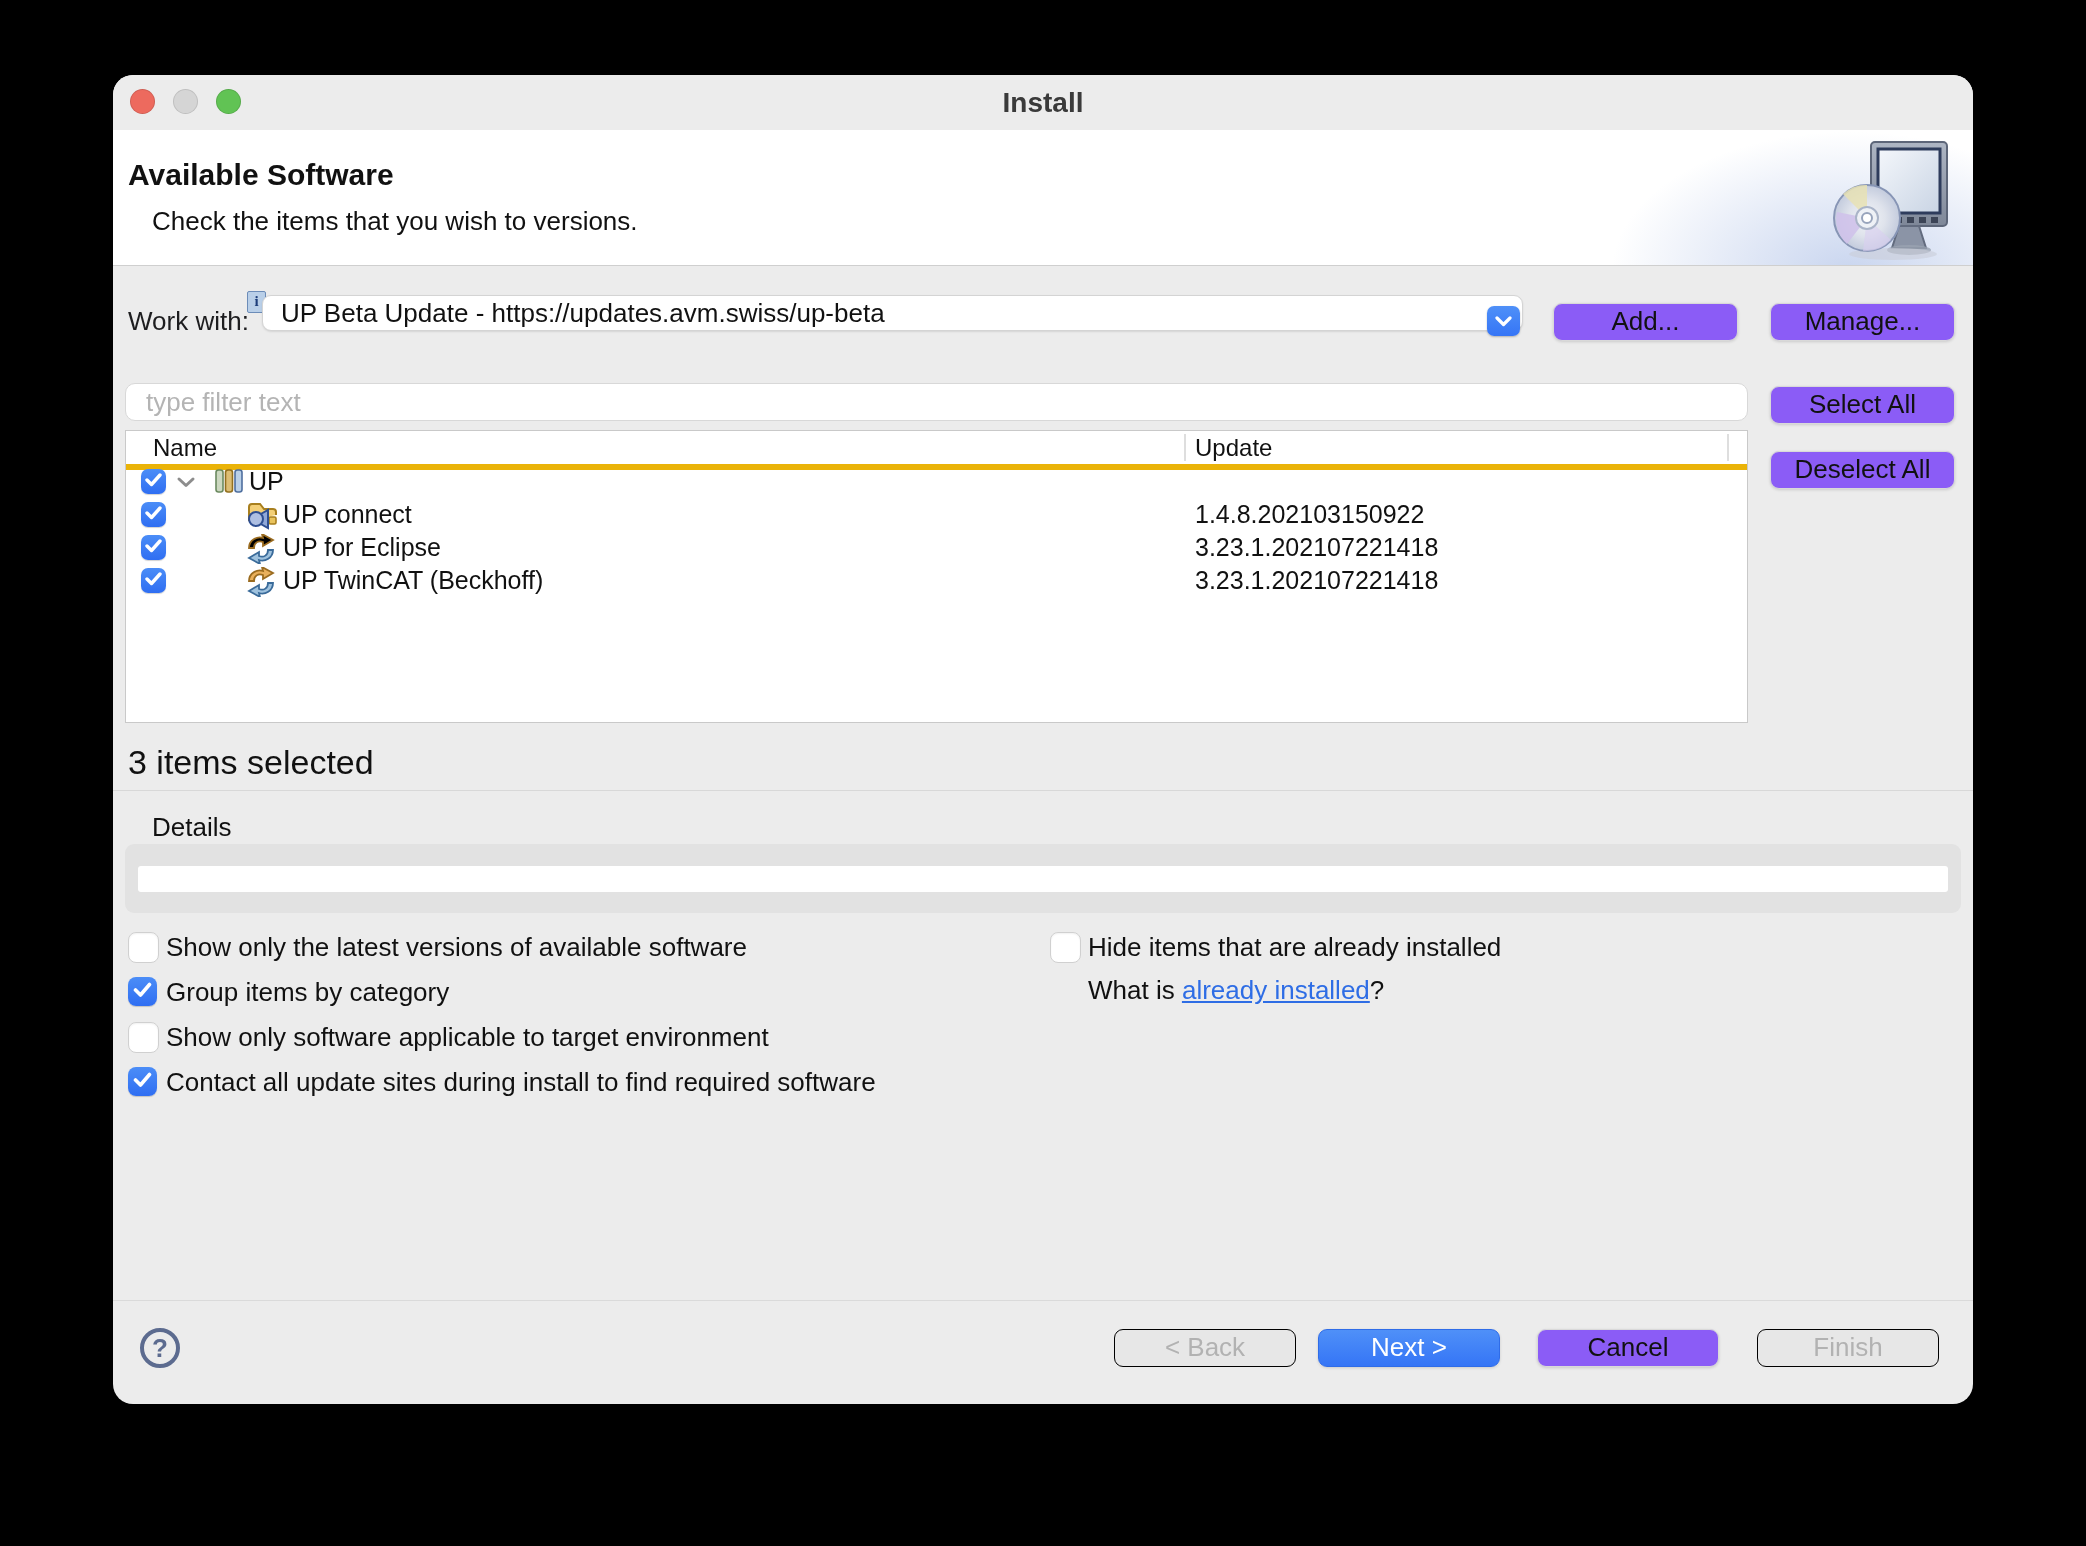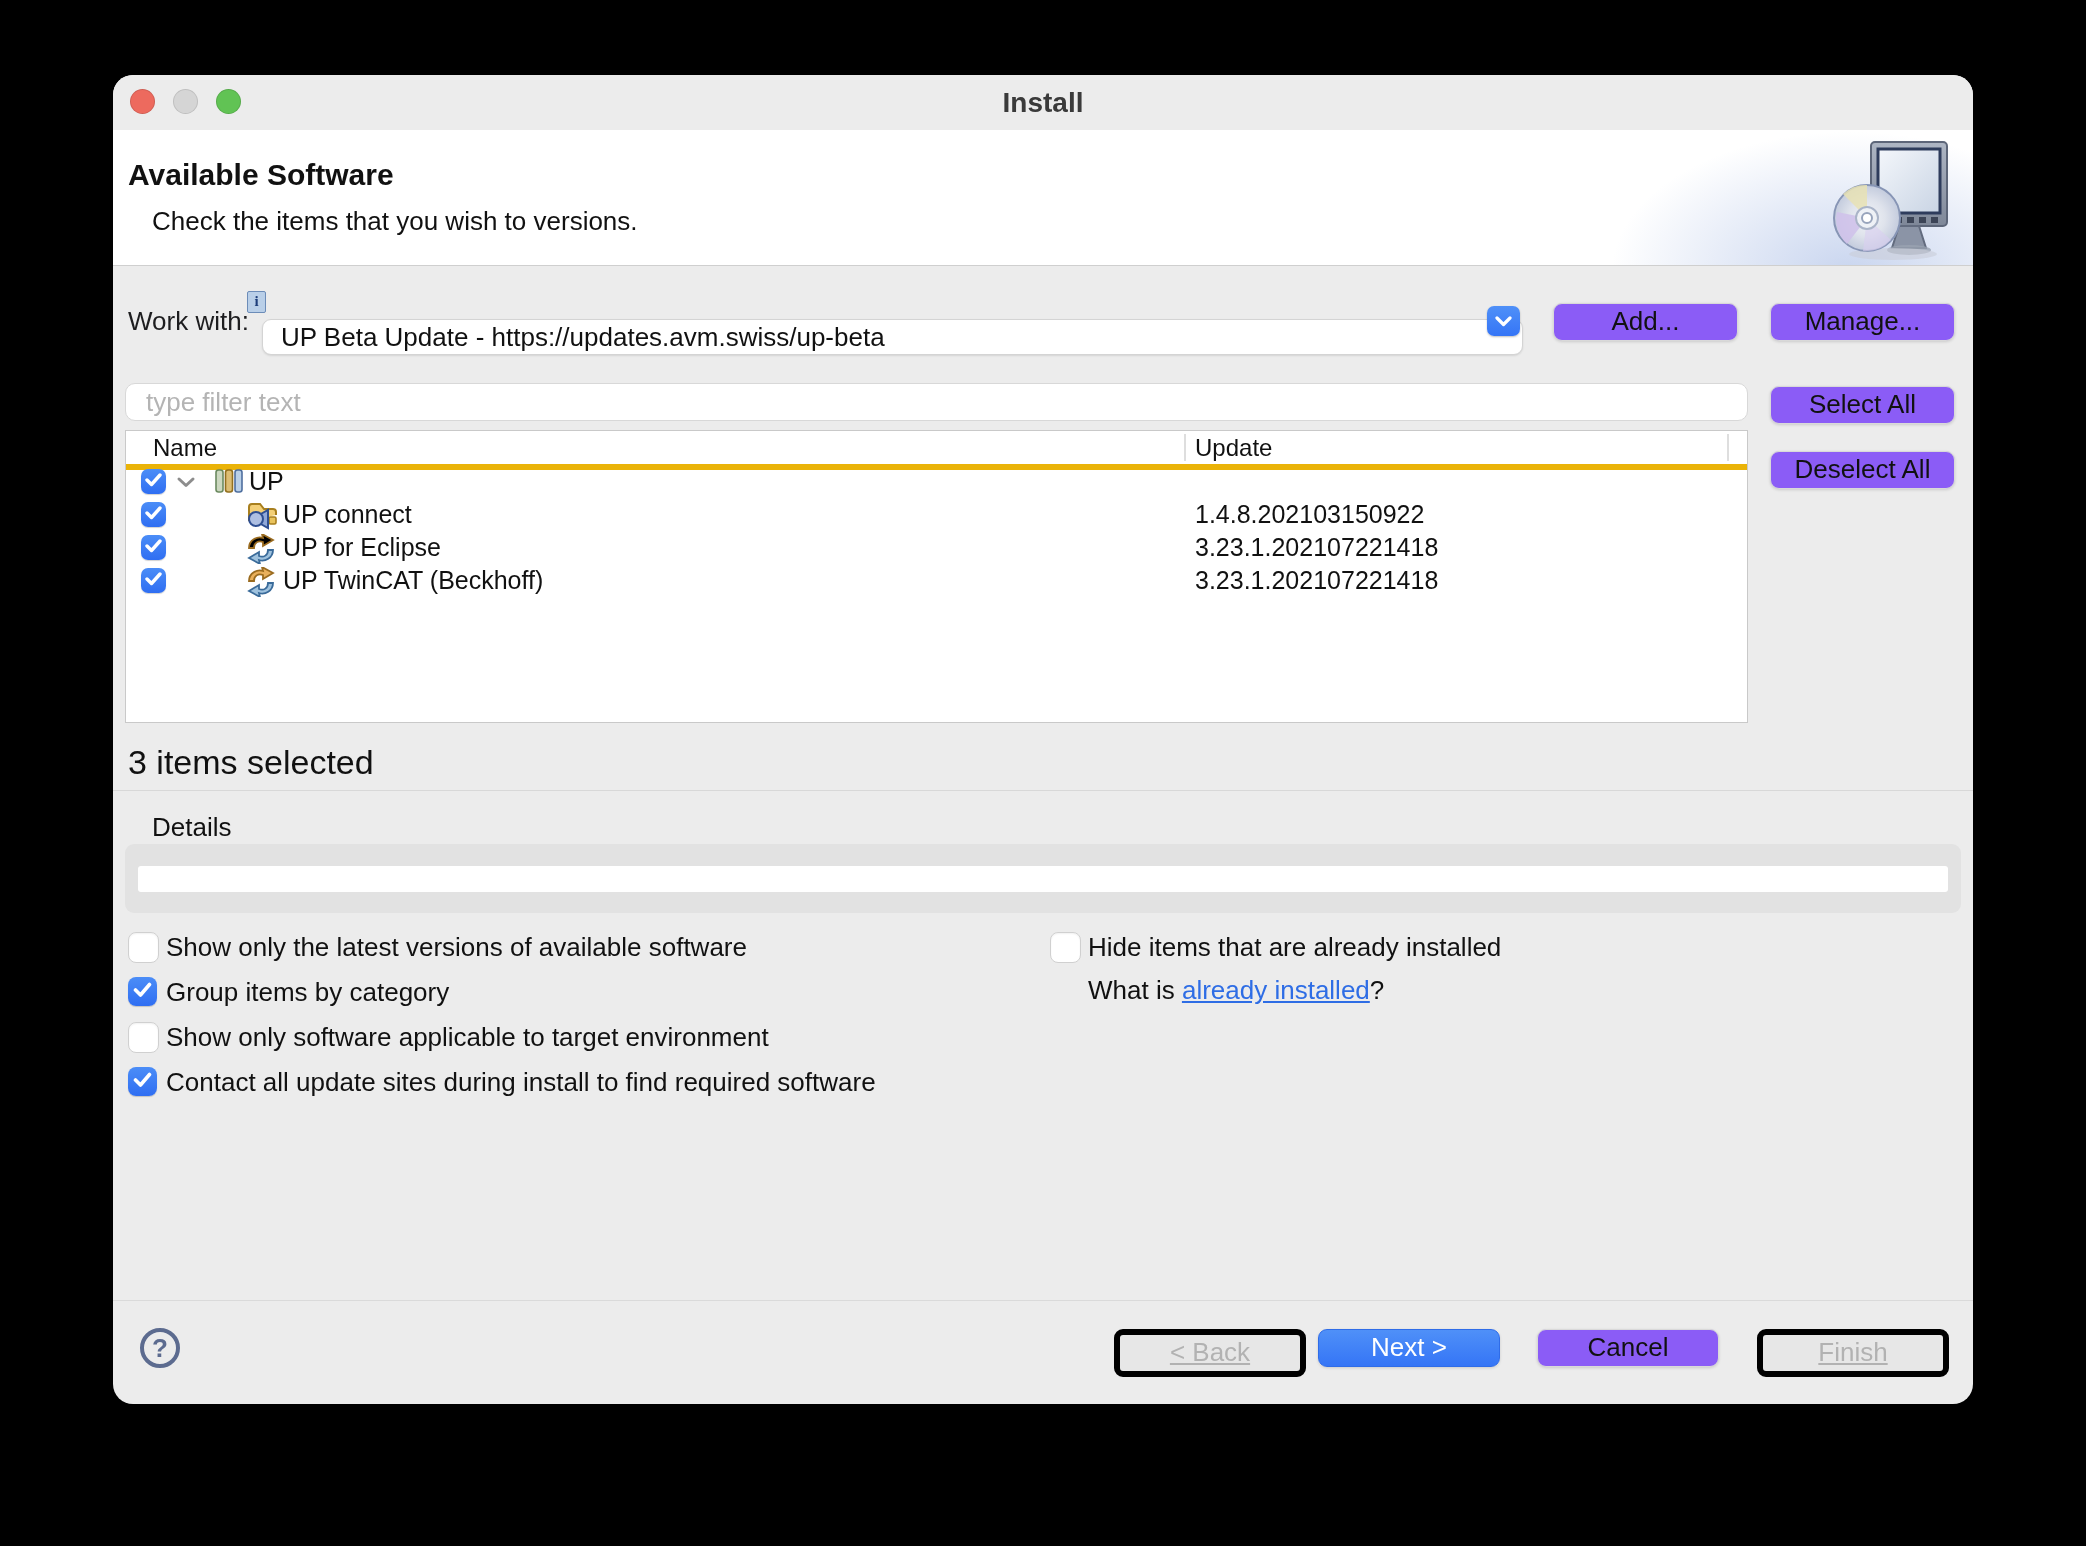--- a/index.html
+++ b/index.html
@@ -19,27 +19,27 @@
   
   .header{position:absolute;left:0;top:55px;width:100%;height:135px;background:#fff;border-bottom:1px solid #cfcfcf;}
   .header .tint{position:absolute;right:0;top:0;width:560px;height:135px;
         background:radial-gradient(ellipse 340px 200px at 78% 105%, rgba(198,211,238,.95), rgba(255,255,255,0) 70%);}
   .hdr-title{position:absolute;left:15px;top:28px;font-size:30px;font-weight:700;color:#111;}
   .hdr-sub{position:absolute;left:39px;top:76px;font-size:26px;color:#111;}
   .hdr-icon{position:absolute;right:22px;top:8px;width:118px;height:122px;}
   
   .btn{position:absolute;height:36px;border-radius:9px;background:#8b5cf6;border:1px solid #d9d9d9;
        box-shadow:0 1px 3px rgba(0,0,0,.14);font-size:26px;color:#111;text-align:center;line-height:35px;cursor:default;}
-  .btn.disabled{background:#e7e7e7;border:6px solid #000000;box-shadow:none;color:#b2b2b2;text-decoration:underline;}
+  .btn.disabled{background:#e7e7e7;border:1px solid #000000;box-shadow:none;color:#b2b2b2;}
   .btn.primary{background:linear-gradient(#4f90f8,#3575f6);border:1px solid #2f6ce8;color:#fff;}
   
   .ww-label{position:absolute;left:15px;top:228px;height:36px;line-height:36px;font-size:26px;}
   .info-badge{position:absolute;left:134px;top:216px;width:17px;height:20px;background:#b9cfe8;border:1px solid #6c8cb8;
        border-radius:2px;font-size:15px;line-height:19px;text-align:center;color:#1e3e7a;font-weight:700;font-family:"Liberation Serif",serif;}
-  .combo{position:absolute;left:149px;top:244px;width:1261px;height:36px;background:#fff;border:1px solid #d4d4d4;
+  .combo{position:absolute;left:149px;top:220px;width:1261px;height:36px;background:#fff;border:1px solid #d4d4d4;
        border-radius:9px;box-shadow:0 1px 2px rgba(0,0,0,.10);font-size:26px;line-height:34px;padding-left:18px;box-sizing:border-box;color:#111;}
   .combo-btn{position:absolute;left:1374px;top:231px;width:33px;height:30px;border-radius:7px;
        background:linear-gradient(#4f90f8,#3575f6);box-shadow:0 1px 2px rgba(0,0,0,.25);}
   .combo-btn svg{position:absolute;left:8px;top:10px;}
   
   .filter{position:absolute;left:12px;top:308px;width:1623px;height:38px;border:1px solid #d8d8d8;border-radius:10px;
        background:#fff;box-sizing:border-box;font-size:26px;padding:0 20px;color:#111;outline:none;font-family:"Liberation Sans",sans-serif;}
   .filter::placeholder{color:#b4b4b4;}
   
   .table{position:absolute;left:12px;top:355px;width:1623px;height:293px;background:#fff;border:1px solid #c9c9c9;box-sizing:border-box;}

